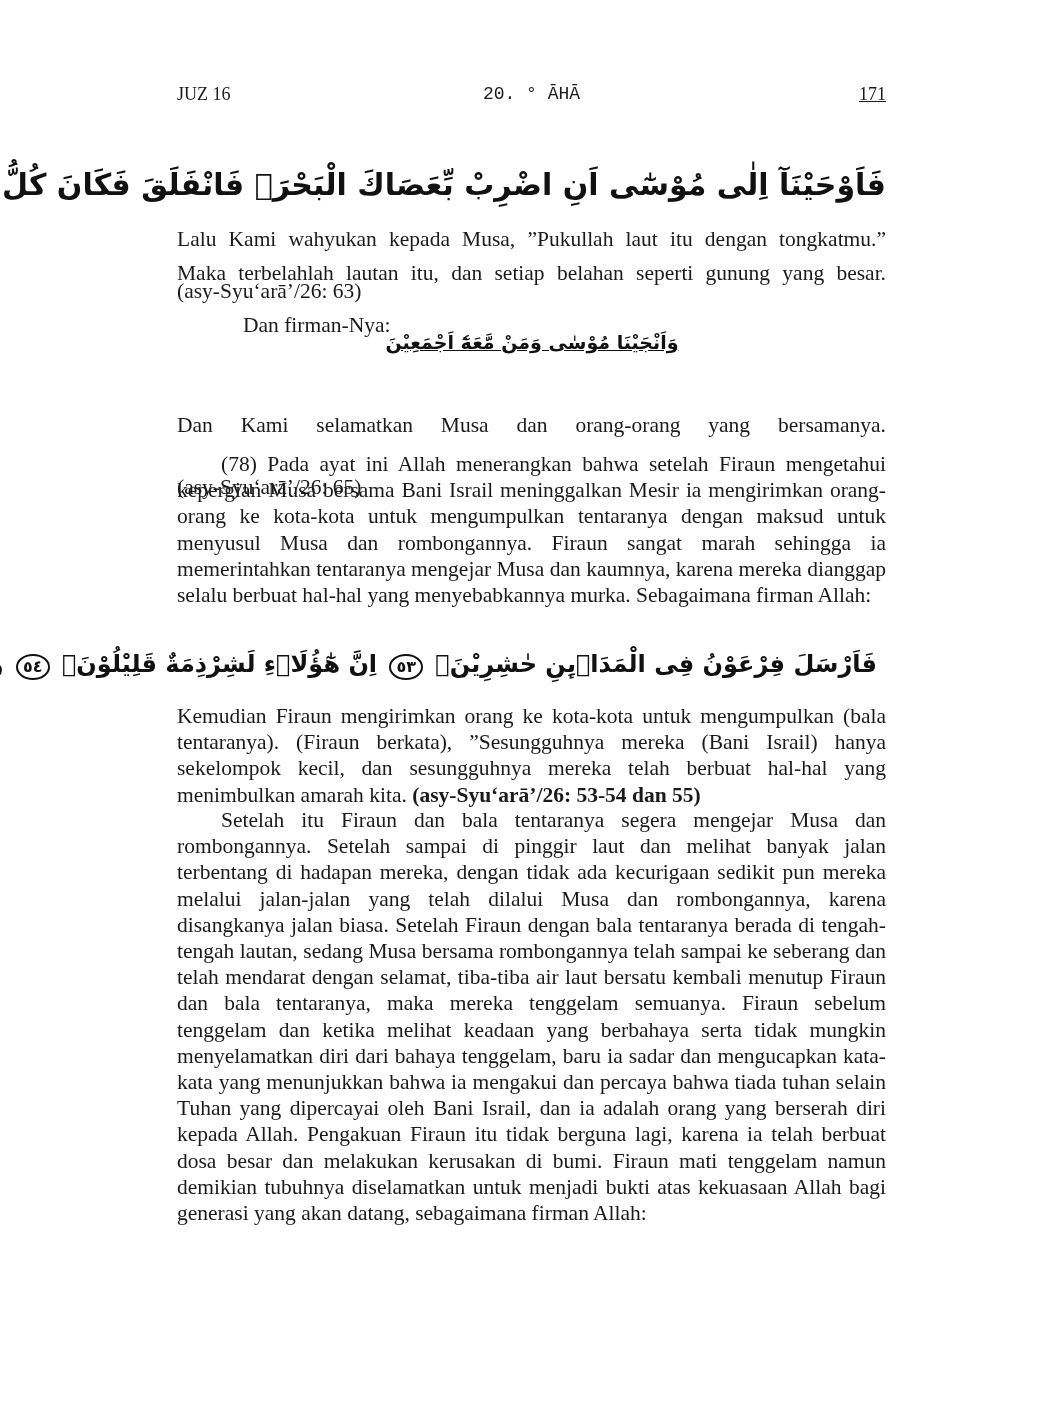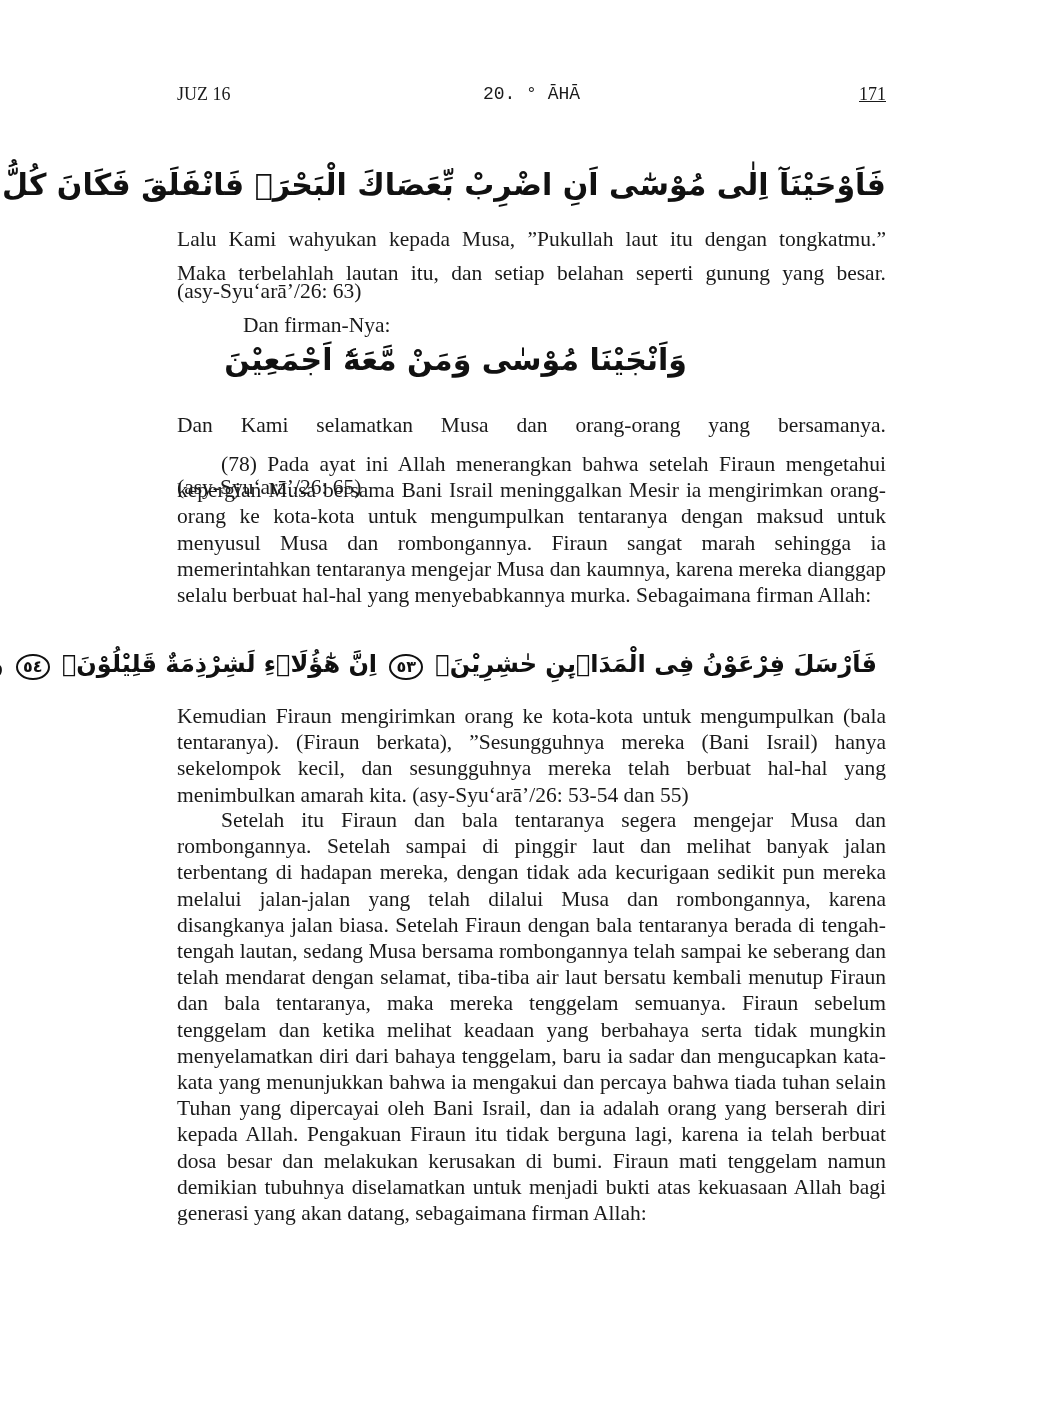--- a/index.html
+++ b/index.html
@@ -11,21 +11,21 @@
   .running-head .center { position: absolute; left: 0; width: 100%; text-align: center; top: 0; font-family: Liberation Mono, monospace; }
   .running-head .right { position: absolute; right: 0; top: 0; text-decoration: underline; }
   .body { position: absolute; left: 177px; top: 0; width: 709px;
     font-family: "Liberation Serif", serif; font-size: 21.5px; line-height: 26.2px; color: #1a1a1a; }
   .arabic { position: absolute; direction: rtl; text-align: center; font-family: "DejaVu Sans", sans-serif;
     font-weight: bold; color: #111; white-space: nowrap; }
   .p { position: absolute; left: 0; width: 709px; text-align: justify; text-align-last: left; margin: 0; }
   .p.justify-last { text-align-last: justify; }
   .i { }
   .indent { text-indent: 44px; }
-  .ref { font-style: normal; }
+  .ref { font-style: normal; font-weight: bold; }
   .ayah-num { display: inline-block; border: 2px solid #111; border-radius: 50%; font-size: 16px;
     padding: 0 5px; line-height: 22px; margin: 0 4px; }
 </style>
 </head>
 <body>
 
 <div class="page">
 
   <div class="running-head">
     <span class="left">JUZ 16</span>
@@ -35,21 +35,21 @@
 
   <div class="body">
 
     <div class="arabic" style="top:160px; left:0; width:709px; font-size:30px; line-height:50px;">فَاَوْحَيْنَآ اِلٰى مُوْسٰٓى اَنِ اضْرِبْ بِّعَصَاكَ الْبَحْرَۗ فَانْفَلَقَ فَكَانَ كُلُّ فِرْقٍ كَالطَّوْدِ الْعَظِيْمِ</div>
 
     <p class="p i justify-last" style="top:226px;">Lalu Kami wahyukan kepada Musa, ”Pukullah laut itu dengan tongkatmu.”</p>
     <p class="p i justify-last" style="top:260px;">Maka terbelahlah lautan itu, dan setiap belahan seperti gunung yang besar.</p>
     <p class="p" style="top:278px;">(asy-Syu‘arā’/26: 63)</p>
     <p class="p" style="top:312px; padding-left:66px; width:643px;">Dan firman-Nya:</p>
 
-    <div class="arabic" style="top:335px; left:200px; width:310px; font-size:30px; line-height:50px;">وَاَنْجَيْنَا مُوْسٰى وَمَنْ مَّعَهٗٓ اَجْمَعِيْنَ</div>
+    <div class="arabic" style="top:317px; left:200px; width:310px; font-size:19px; line-height:50px;text-decoration:underline;">وَاَنْجَيْنَا مُوْسٰى وَمَنْ مَّعَهٗٓ اَجْمَعِيْنَ</div>
 
     <p class="p i justify-last" style="top:412px;">Dan Kami selamatkan Musa dan orang-orang yang bersamanya.</p>
     <p class="p" style="top:426px;margin-top:48px;">(asy-Syu‘arā’/26: 65)</p>
 
     <p class="p indent" style="top:451px;">(78) Pada ayat ini Allah menerangkan bahwa setelah Firaun mengetahui kepergian Musa bersama Bani Israil meninggalkan Mesir ia mengirimkan orang-orang ke kota-kota untuk mengumpulkan tentaranya dengan maksud untuk menyusul Musa dan rombongannya. Firaun sangat marah sehingga ia memerintahkan tentaranya mengejar Musa dan kaumnya, karena mereka dianggap selalu berbuat hal-hal yang menyebabkannya murka.  Sebagaimana firman Allah:</p>
 
     <div class="arabic" style="top:638px; left:10px; width:690px; font-size:24px; line-height:52px;">
       <span>فَاَرْسَلَ فِرْعَوْنُ فِى الْمَدَاۤىِٕنِ حٰشِرِيْنَۚ</span>
       <span class="ayah-num">٥٣</span>
       <span>اِنَّ هٰٓؤُلَاۤءِ لَشِرْذِمَةٌ قَلِيْلُوْنَۙ</span>

